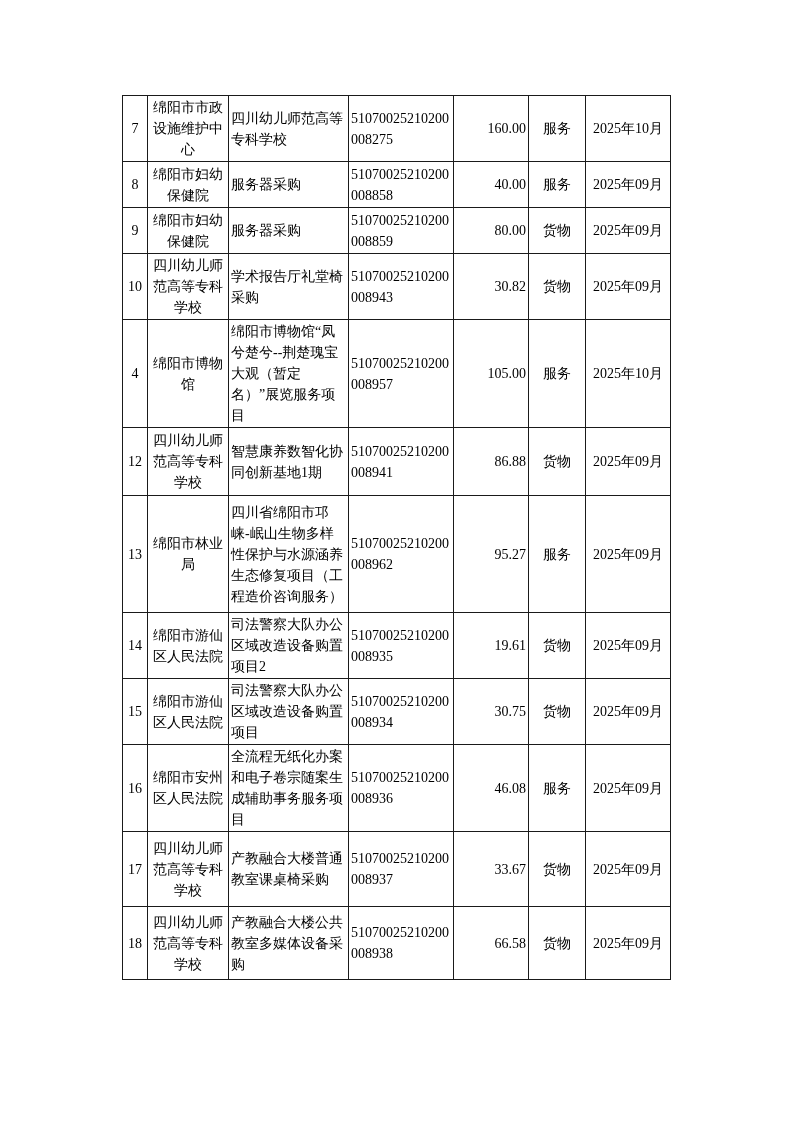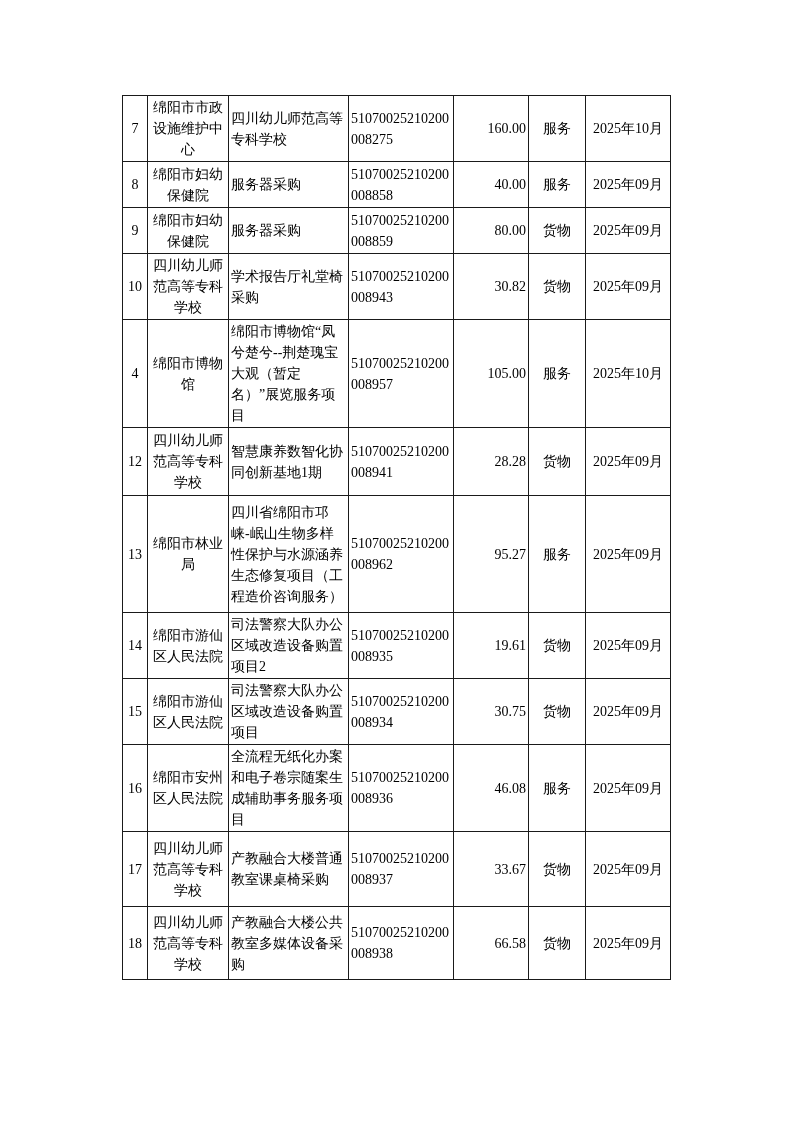--- a/index.html
+++ b/index.html
@@ -112,21 +112,21 @@
         <td class="c-code">51070025210200008957</td>
         <td class="c-amt">105.00</td>
         <td class="c-type">服务</td>
         <td class="c-date">2025年10月</td>
       </tr>
       <tr class="r5">
         <td class="c-no">12</td>
         <td class="c-buyer">四川幼儿师范高等专科学校</td>
         <td class="c-proj">智慧康养数智化协同创新基地1期</td>
         <td class="c-code">51070025210200008941</td>
-        <td class="c-amt">28.28</td>
+        <td class="c-amt">86.88</td>
         <td class="c-type">货物</td>
         <td class="c-date">2025年09月</td>
       </tr>
       <tr class="r6">
         <td class="c-no">13</td>
         <td class="c-buyer">绵阳市林业局</td>
         <td class="c-proj">四川省绵阳市邛崃-岷山生物多样性保护与水源涵养生态修复项目（工程造价咨询服务）</td>
         <td class="c-code">51070025210200008962</td>
         <td class="c-amt">95.27</td>
         <td class="c-type">服务</td>

